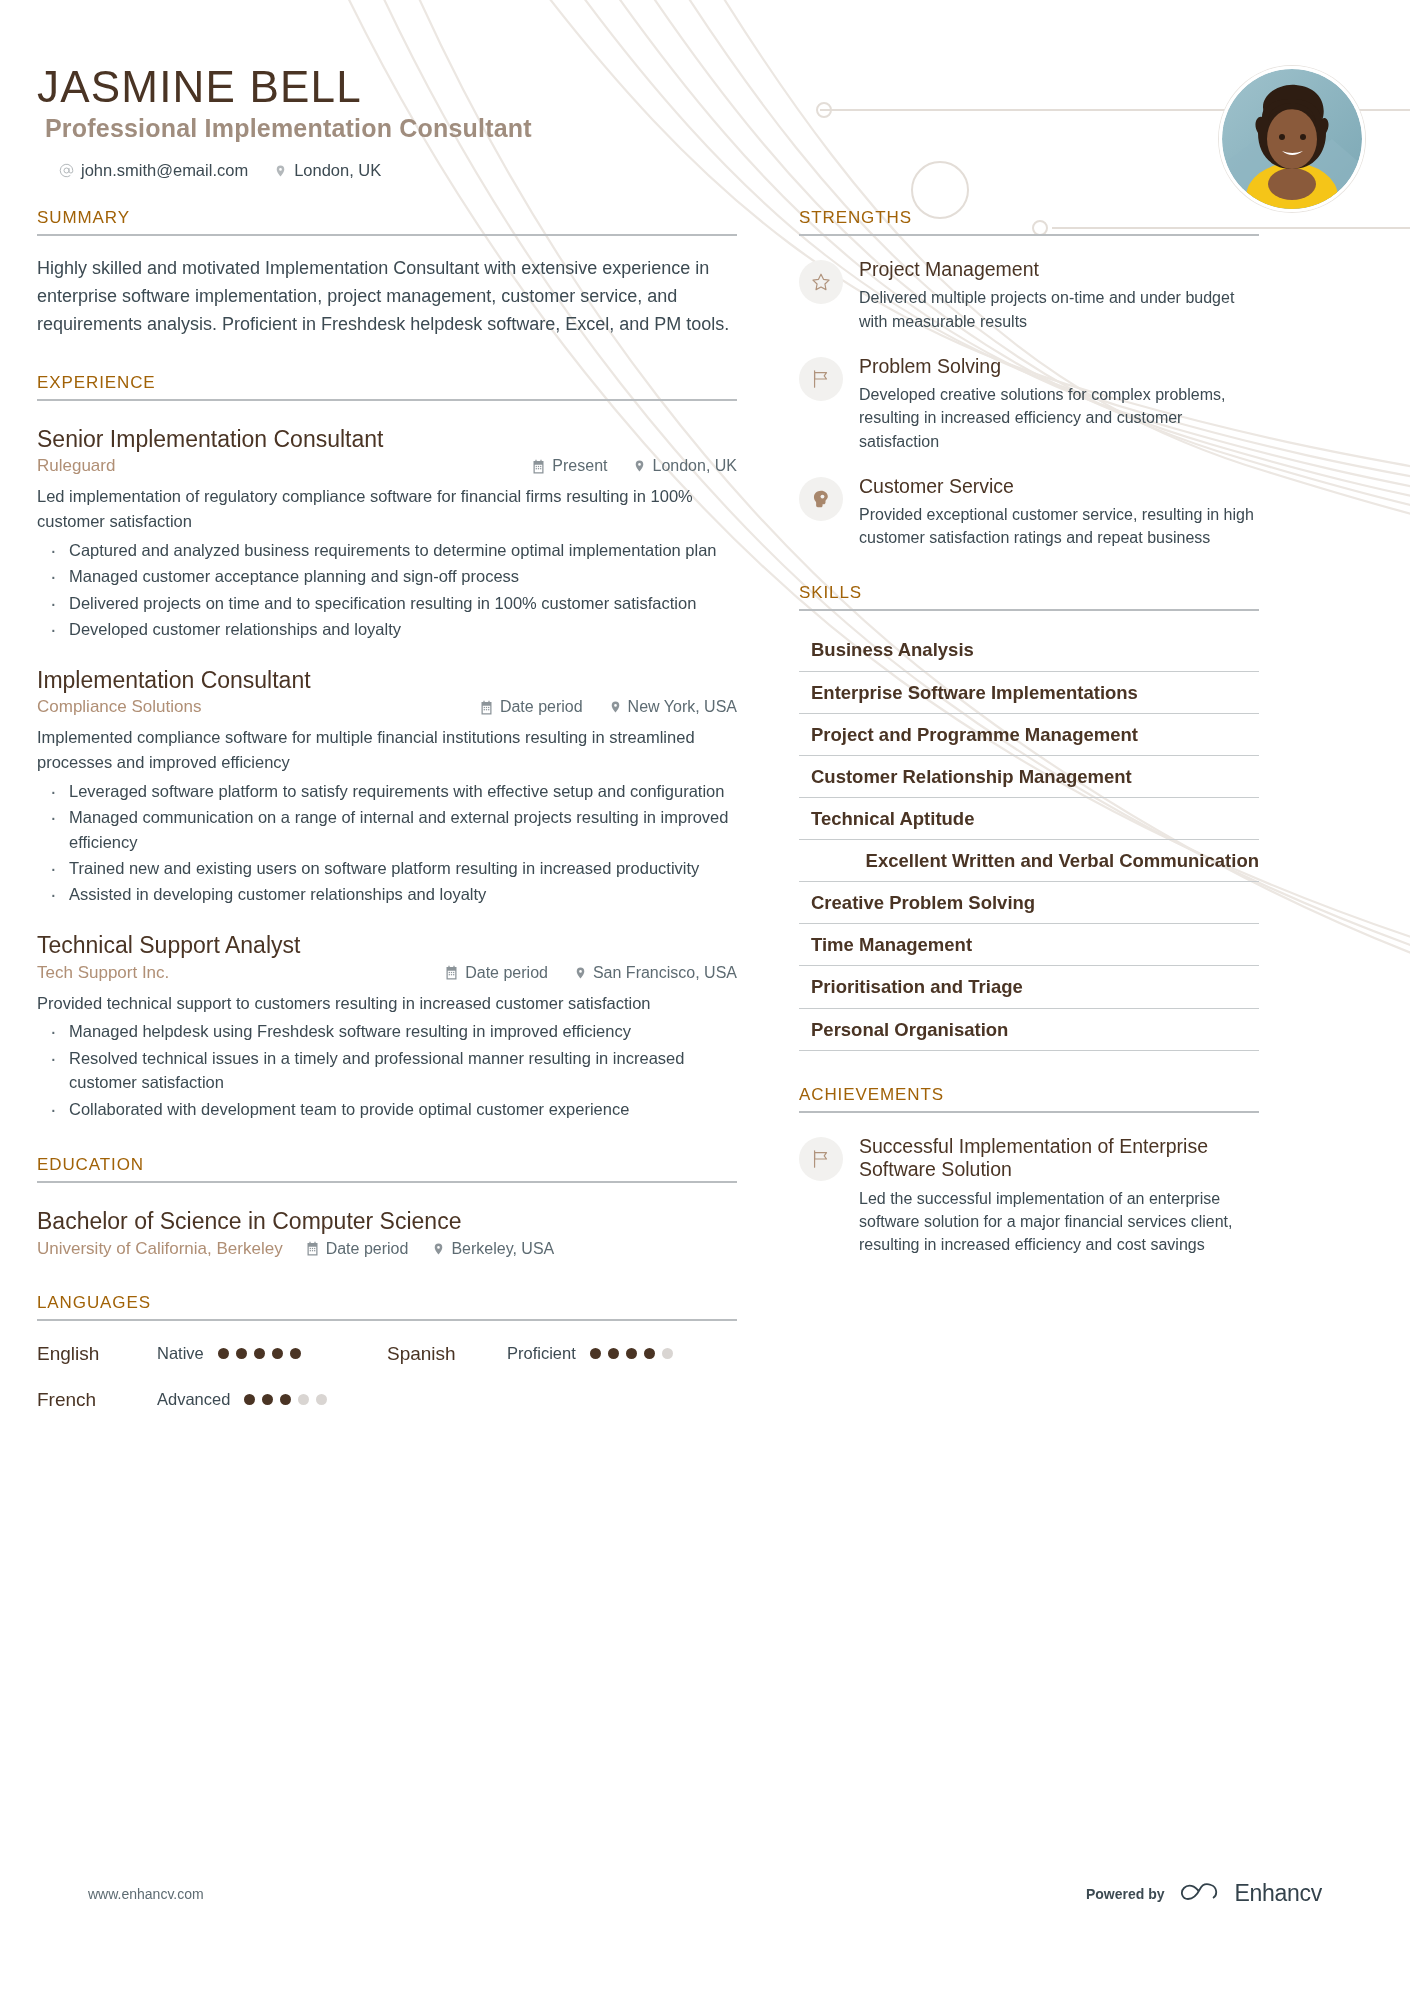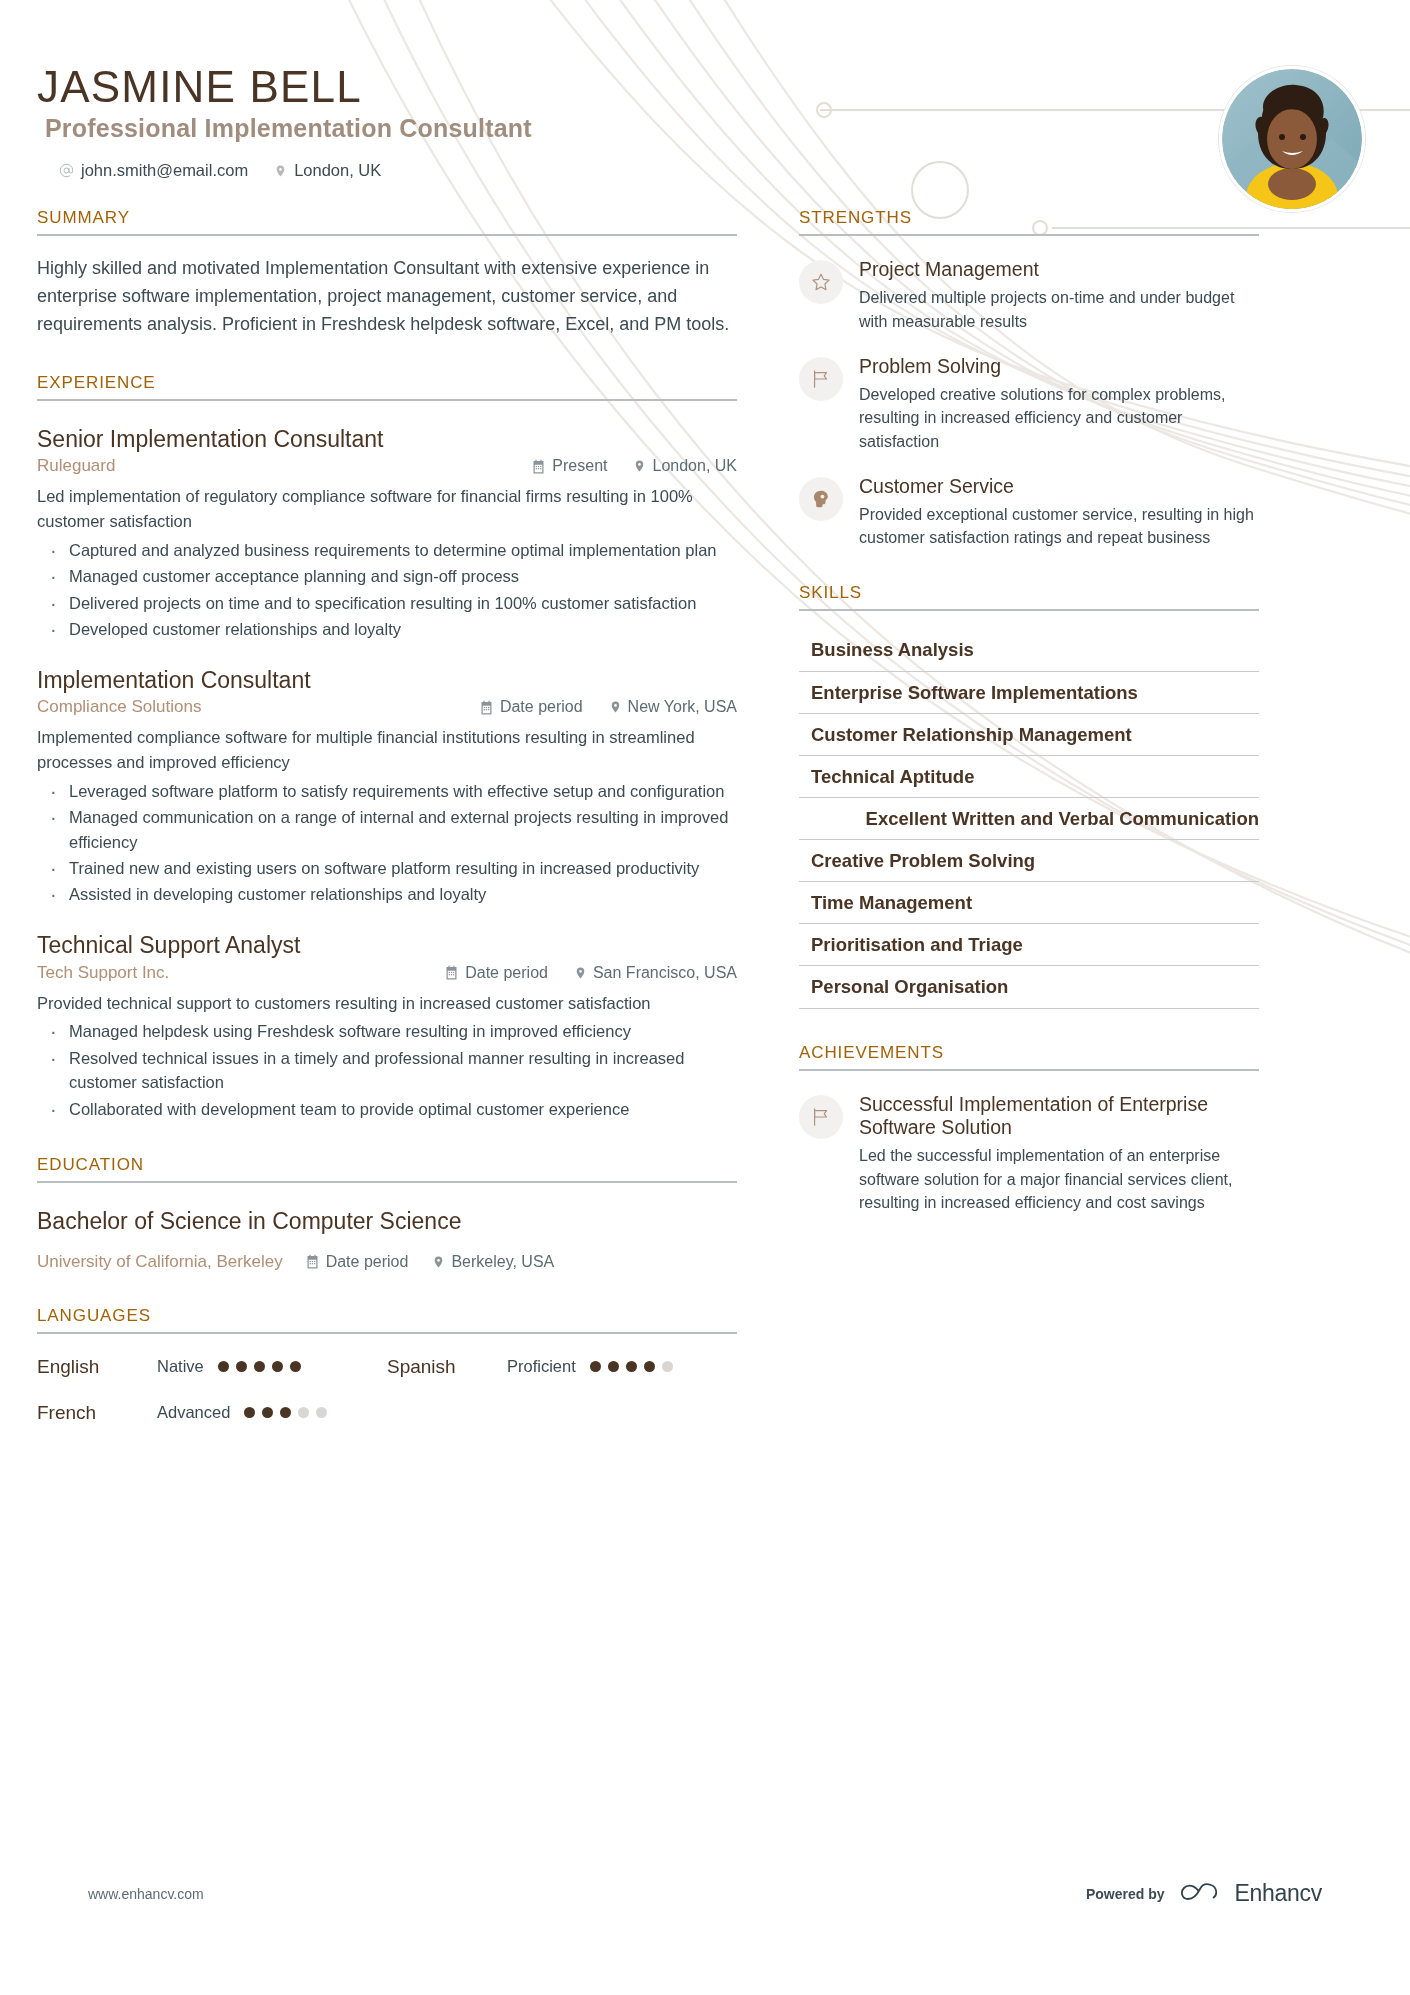--- a/index.html
+++ b/index.html
@@ -175,21 +175,21 @@
   
   .edu { margin-top: 24px; }
   .edu-degree {
     font-size: 23px;
     color: #4a3424;
     line-height: 1.25;
   }
   .edu-meta {
     display: flex;
     align-items: center;
-    margin-top: 16px;
+    margin-top: 3px;
     font-size: 17px;
   }
   .edu-school { color: #b08f75; margin-right: 22px; }
   .edu-date, .edu-loc {
     color: #5d6b72;
     display: flex;
     align-items: center;
     gap: 6px;
     font-size: 16px;
   }
@@ -612,20 +612,21 @@
                 </span>
               </div>
             </div>
         </div>
 
         <div class="sec">
           <div class="sec-title">SKILLS</div>
           <div class="skills" id="skills-host">
               <div class="skill">Business Analysis</div>
               <div class="skill">Enterprise Software Implementations</div>
+              <div class="skill">Project and Programme Management</div>
               <div class="skill">Customer Relationship Management</div>
               <div class="skill">Technical Aptitude</div>
               <div class="skill wide">Excellent Written and Verbal Communication</div>
               <div class="skill">Creative Problem Solving</div>
               <div class="skill">Time Management</div>
               <div class="skill">Prioritisation and Triage</div>
               <div class="skill">Personal Organisation</div>
             </div>
         </div>
 

